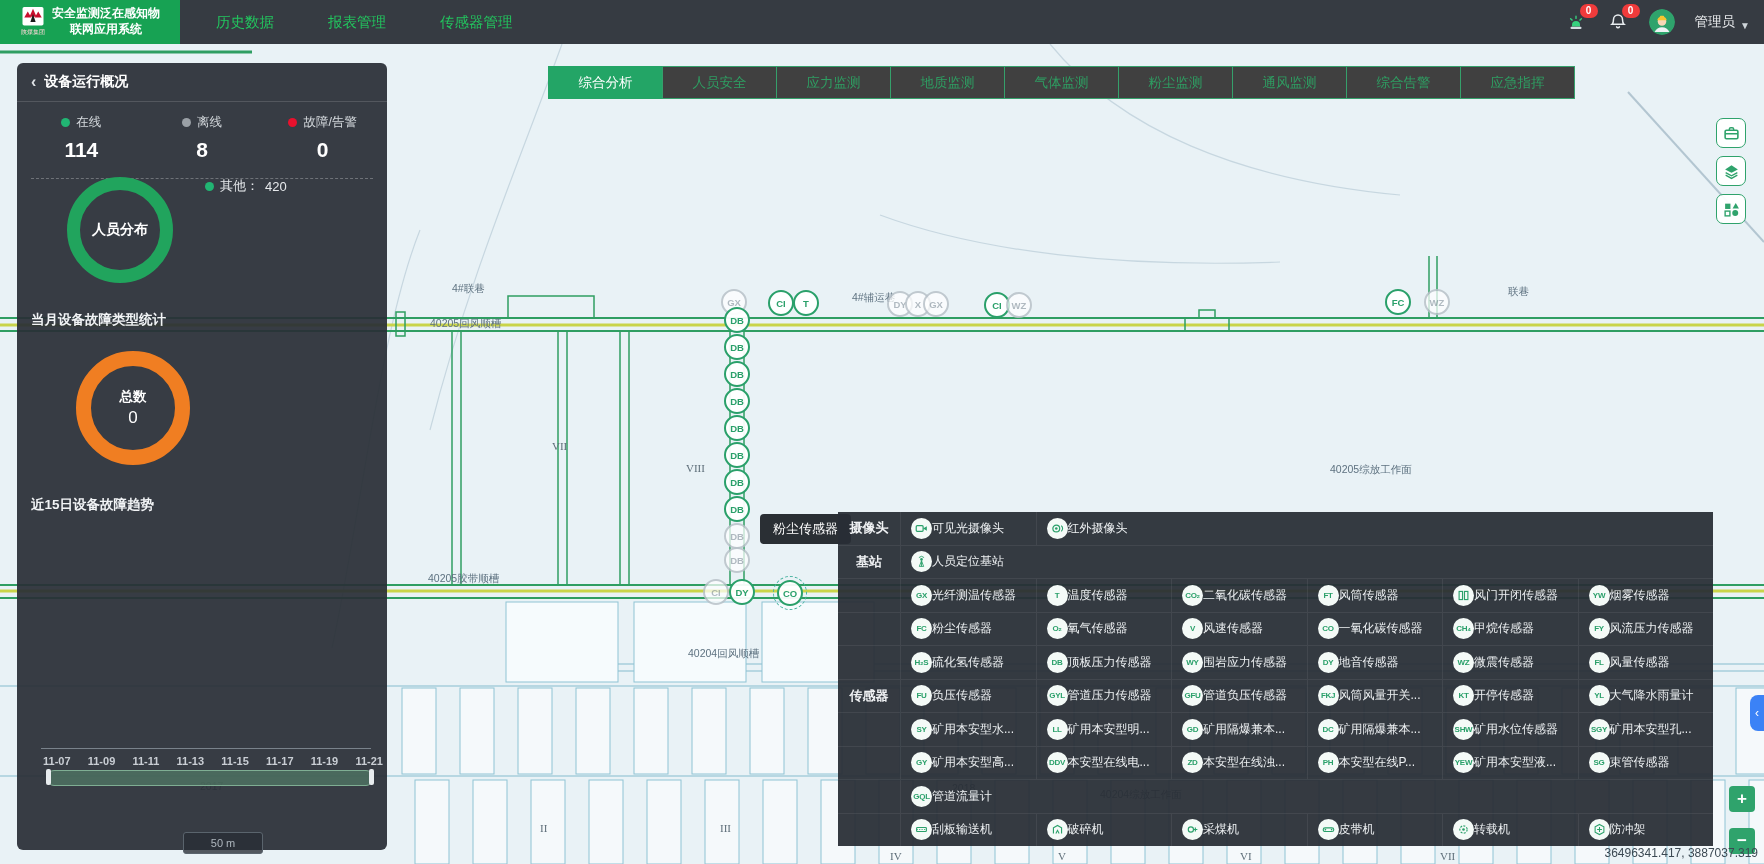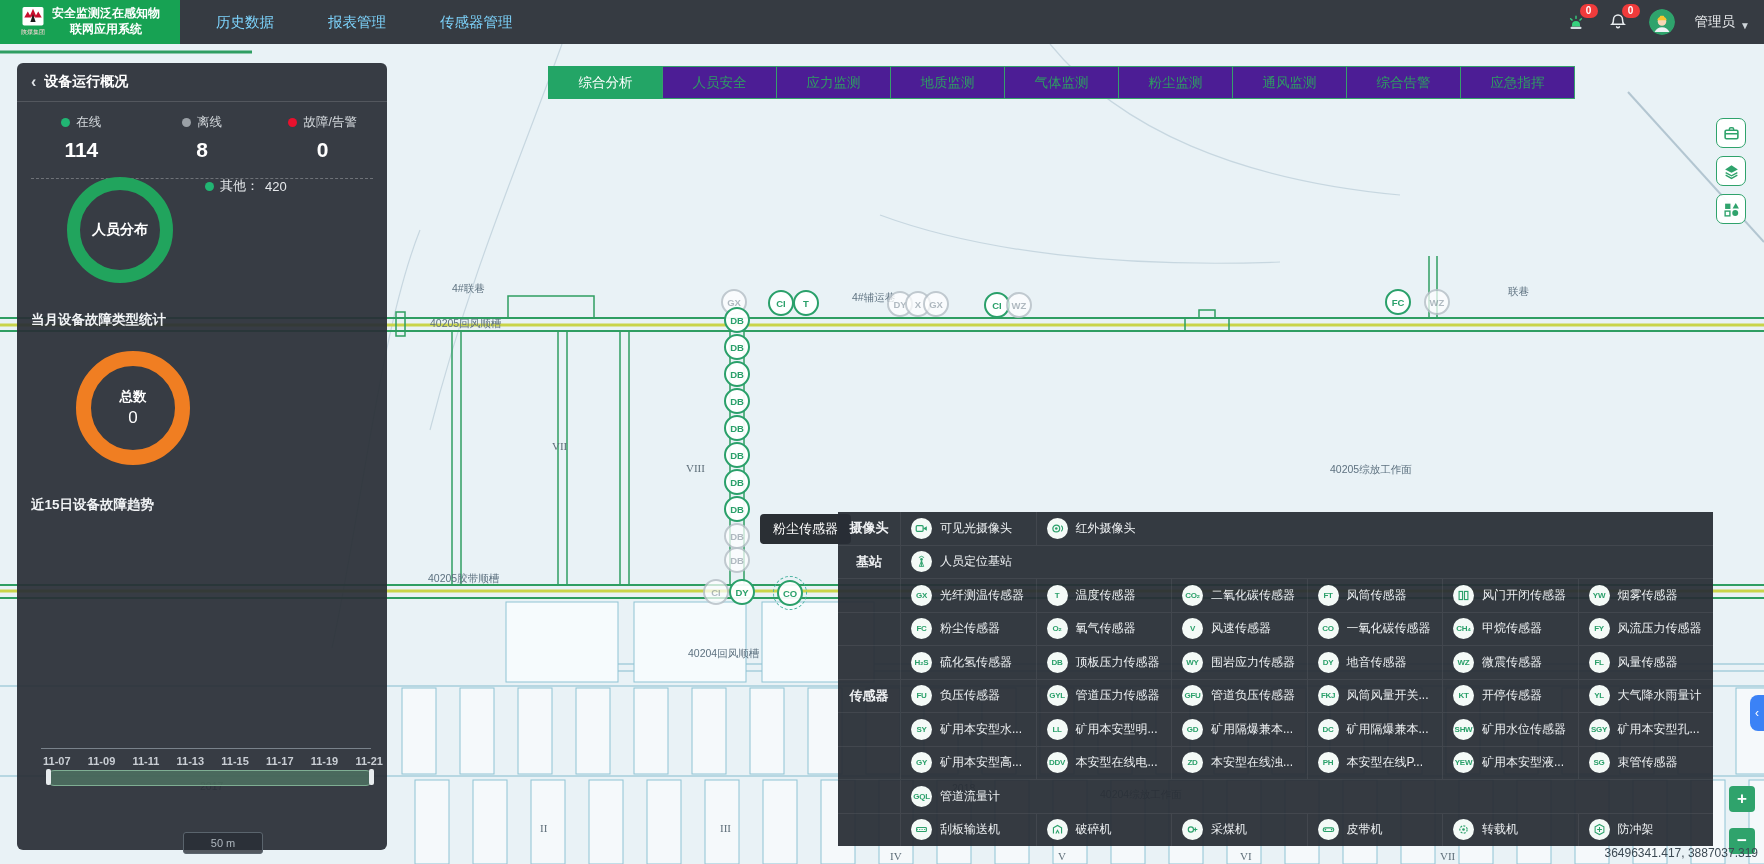--- a/index.html
+++ b/index.html
@@ -6,32 +6,32 @@
   .stage{position:relative;width:1764px;height:864px;overflow:hidden;
          font-family:"Liberation Sans","DejaVu Sans",sans-serif;background:#e9f2f6;}
 
   
   .topbar{position:absolute;left:0;top:0;width:1764px;height:44px;background:#363b42;z-index:50;display:flex;align-items:center;}
   .logo{width:180px;height:44px;background:#17a253;display:flex;align-items:center;justify-content:center;gap:6px;flex:0 0 auto;}
   .logo-emblem{width:26px;height:30px;display:flex;flex-direction:column;align-items:center;}
   .logo-title{color:#fff;font-size:12px;font-weight:bold;line-height:1.3;text-align:center;white-space:nowrap;}
   .logo-cap{font-size:6px;color:#ffd9d9;}
   .nav{display:flex;align-items:center;gap:54px;margin-left:36px;}
-  .nav-item{color:#7dd3fc;font-size:14.5px;cursor:pointer;white-space:nowrap;}
+  .nav-item{color:#22c55e;font-size:14.5px;cursor:pointer;white-space:nowrap;}
   .top-right{position:absolute;right:14px;top:0;height:44px;display:flex;align-items:center;gap:20px;}
   .icon-wrap{position:relative;width:22px;height:22px;display:flex;align-items:center;justify-content:center;}
   .badge{position:absolute;top:-7px;right:-11px;min-width:10px;height:14px;padding:0 4px;background:#f03b3b;color:#fff;
          border-radius:8px;font-size:10px;line-height:14px;text-align:center;font-weight:bold;}
   .avatar{width:26px;height:26px;border-radius:50%;overflow:hidden;}
   .user-name{color:#e8eaec;font-size:13.5px;display:flex;align-items:flex-end;gap:5px;}
   .caret{font-size:10px;color:#cfd5da;}
 
   
   .tabs{position:absolute;left:530px;top:66px;display:flex;z-index:15;padding-left:19px;}
-  .tab{width:115px;height:33px;box-sizing:border-box;background:#4c1d95;border:1px solid #35a06b;margin-left:-1px;
+  .tab{width:115px;height:33px;box-sizing:border-box;background:#404040;border:1px solid #35a06b;margin-left:-1px;
        color:#2e9e62;font-size:13.5px;display:flex;align-items:center;justify-content:center;cursor:pointer;white-space:nowrap;}
   .tab.active{background:#23a566;color:#fff;border-color:#23a566;}
 
   
   .map-svg{position:absolute;left:0;top:0;z-index:1;}
   .map-label{position:absolute;color:#5e7280;font-size:10.5px;white-space:nowrap;z-index:4;}
   .map-roman{position:absolute;color:#5e6e79;font-size:11px;font-family:"Liberation Serif",serif;z-index:4;}
   .sensor{position:absolute;width:26px;height:26px;border-radius:50%;box-sizing:border-box;display:flex;align-items:center;justify-content:center;
           font-size:9.5px;font-weight:bold;z-index:6;cursor:pointer;}
   .sensor.on{border:2px solid #2aa06a;color:#2aa06a;background:rgba(255,255,255,0.94);}
@@ -82,21 +82,21 @@
   .tooltip{position:absolute;left:760px;top:514px;height:30px;padding:0 13px;background:rgba(33,38,44,0.96);border-radius:4px;
            color:#fff;font-size:13px;display:flex;align-items:center;z-index:24;white-space:nowrap;}
 
   
   .legend{position:absolute;left:838px;top:512px;width:875px;height:334px;background:rgba(40,46,53,0.94);border-radius:0;
           z-index:30;display:flex;flex-direction:column;overflow:hidden;}
   .lg-row{flex:1;display:flex;border-top:1px solid rgba(255,255,255,0.07);min-height:0;}
   .lg-row:first-child{border-top:none;}
   .lg-cat{width:62px;flex:0 0 auto;display:flex;align-items:center;justify-content:center;color:#f0f2f4;font-size:13px;font-weight:bold;}
   .lg-items{flex:1;display:flex;}
-  .lg-item{width:135.5px;flex:0 0 auto;display:flex;align-items:center;gap:8px;padding-left:10px;box-sizing:border-box;
+  .lg-item{width:135.5px;flex:0 0 auto;display:flex;align-items:center;padding-left:10px;box-sizing:border-box;
            border-left:1px solid rgba(255,255,255,0.07);cursor:pointer;overflow:hidden;}
   .lg-badge{width:21px;height:21px;flex:0 0 auto;border-radius:50%;background:#f4faf7;color:#2aa06a;font-size:8px;font-weight:bold;
             display:flex;align-items:center;justify-content:center;letter-spacing:-0.3px;}
   .lg-icon{width:21px;height:21px;flex:0 0 auto;border-radius:50%;background:#f4faf7;color:#2aa06a;
            display:flex;align-items:center;justify-content:center;}
   .lg-label{color:#eef1f3;font-size:12px;white-space:nowrap;}
 </style>
 </head>
 <body>
 

